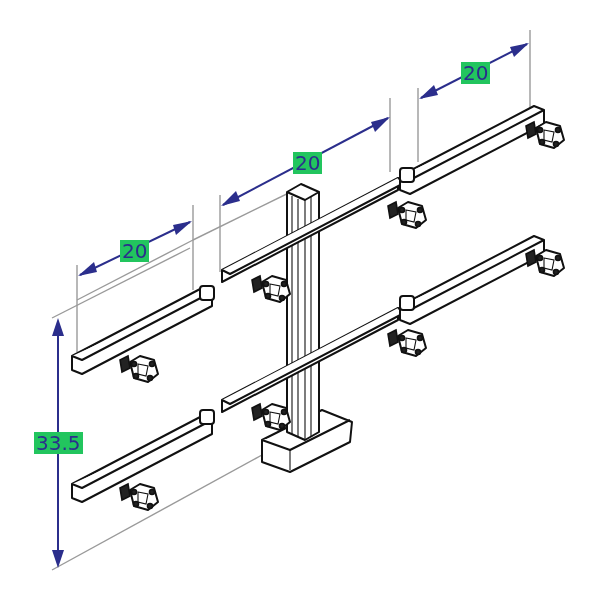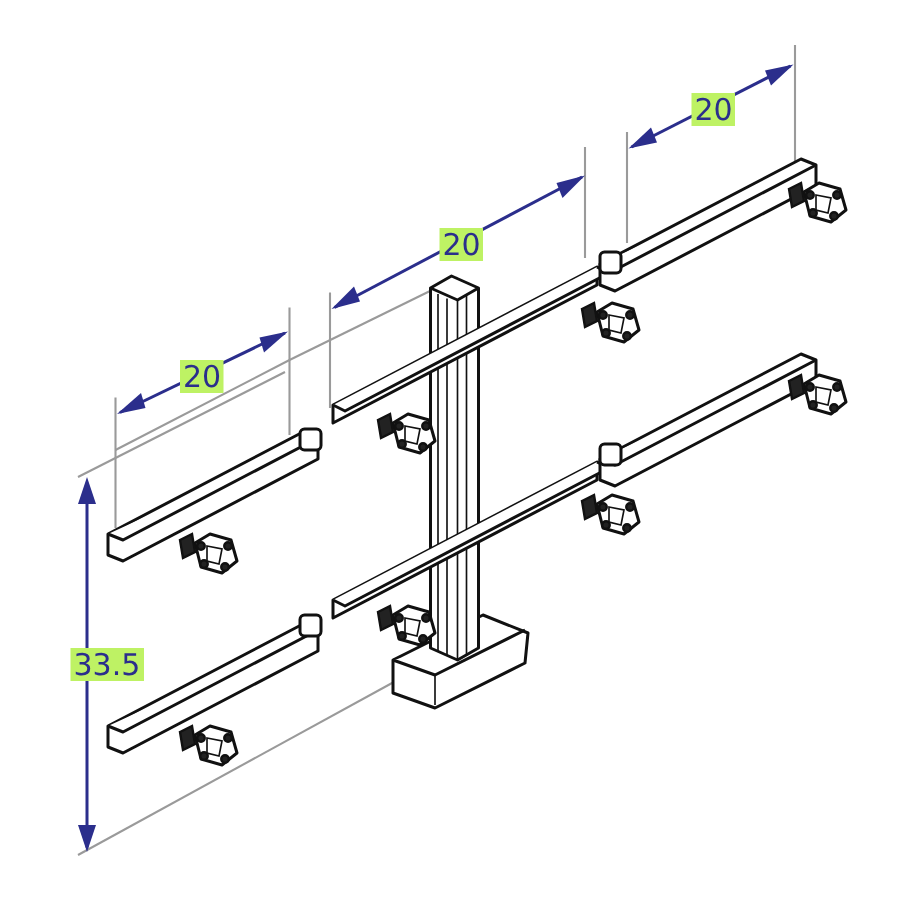--- a/index.html
+++ b/index.html
@@ -1,18 +1,18 @@
 <!DOCTYPE html>
 <html><head>
 <meta charset="utf-8">
 <style>
   html, body { margin: 0; padding: 0; background: #ffffff; }
   body { width: 600px; height: 600px; overflow: hidden; position: relative; font-family: "DejaVu Sans", sans-serif; }
   #drawing { position: absolute; left: 0; top: 0; width: 600px; height: 600px; }
-  .dim-label { position: absolute; font-family: "DejaVu Sans", sans-serif; font-size: 20px; color: #2b2e8c; background: #bef264; padding: 0 2px; line-height: 22px; }
+  .dim-label { position: absolute; font-family: "DejaVu Sans", sans-serif; font-size: 20px; color: #2b2e8c; background: #22c55e; padding: 0 2px; line-height: 22px; }
   .guide { stroke: #9a9a9a; stroke-width: 1.4; fill: none; }
   .dimline { stroke: #2b2e8c; stroke-width: 2; fill: none; }
   .arrowhead { fill: #2b2e8c; }
   .part { stroke: #111; stroke-width: 2; fill: #ffffff; stroke-linejoin: round; }
   .part-dark { stroke: #111; stroke-width: 1.6; fill: #222; }
   .thin { stroke: #111; stroke-width: 1.1; fill: none; }
 </style>
 </head>
 <body>
 
@@ -106,14 +106,14 @@
     <use href="#vesa" x="130" y="490"></use>
     <use href="#vesa" x="262" y="410"></use>
     <use href="#vesa" x="398" y="336"></use>
     <use href="#vesa" x="536" y="256"></use>
   </g>
 </svg>
 
   <div class="dim-label" style="left:120px; top:240px;">20</div>
   <div class="dim-label" style="left:293px; top:152px;">20</div>
   <div class="dim-label" style="left:461px; top:62px;">20</div>
-  <div class="dim-label" style="left:34px; top:432px;margin-left:13px;">33.5</div>
+  <div class="dim-label" style="left:34px; top:432px;">33.5</div>
 </div>
 
 </body></html>

